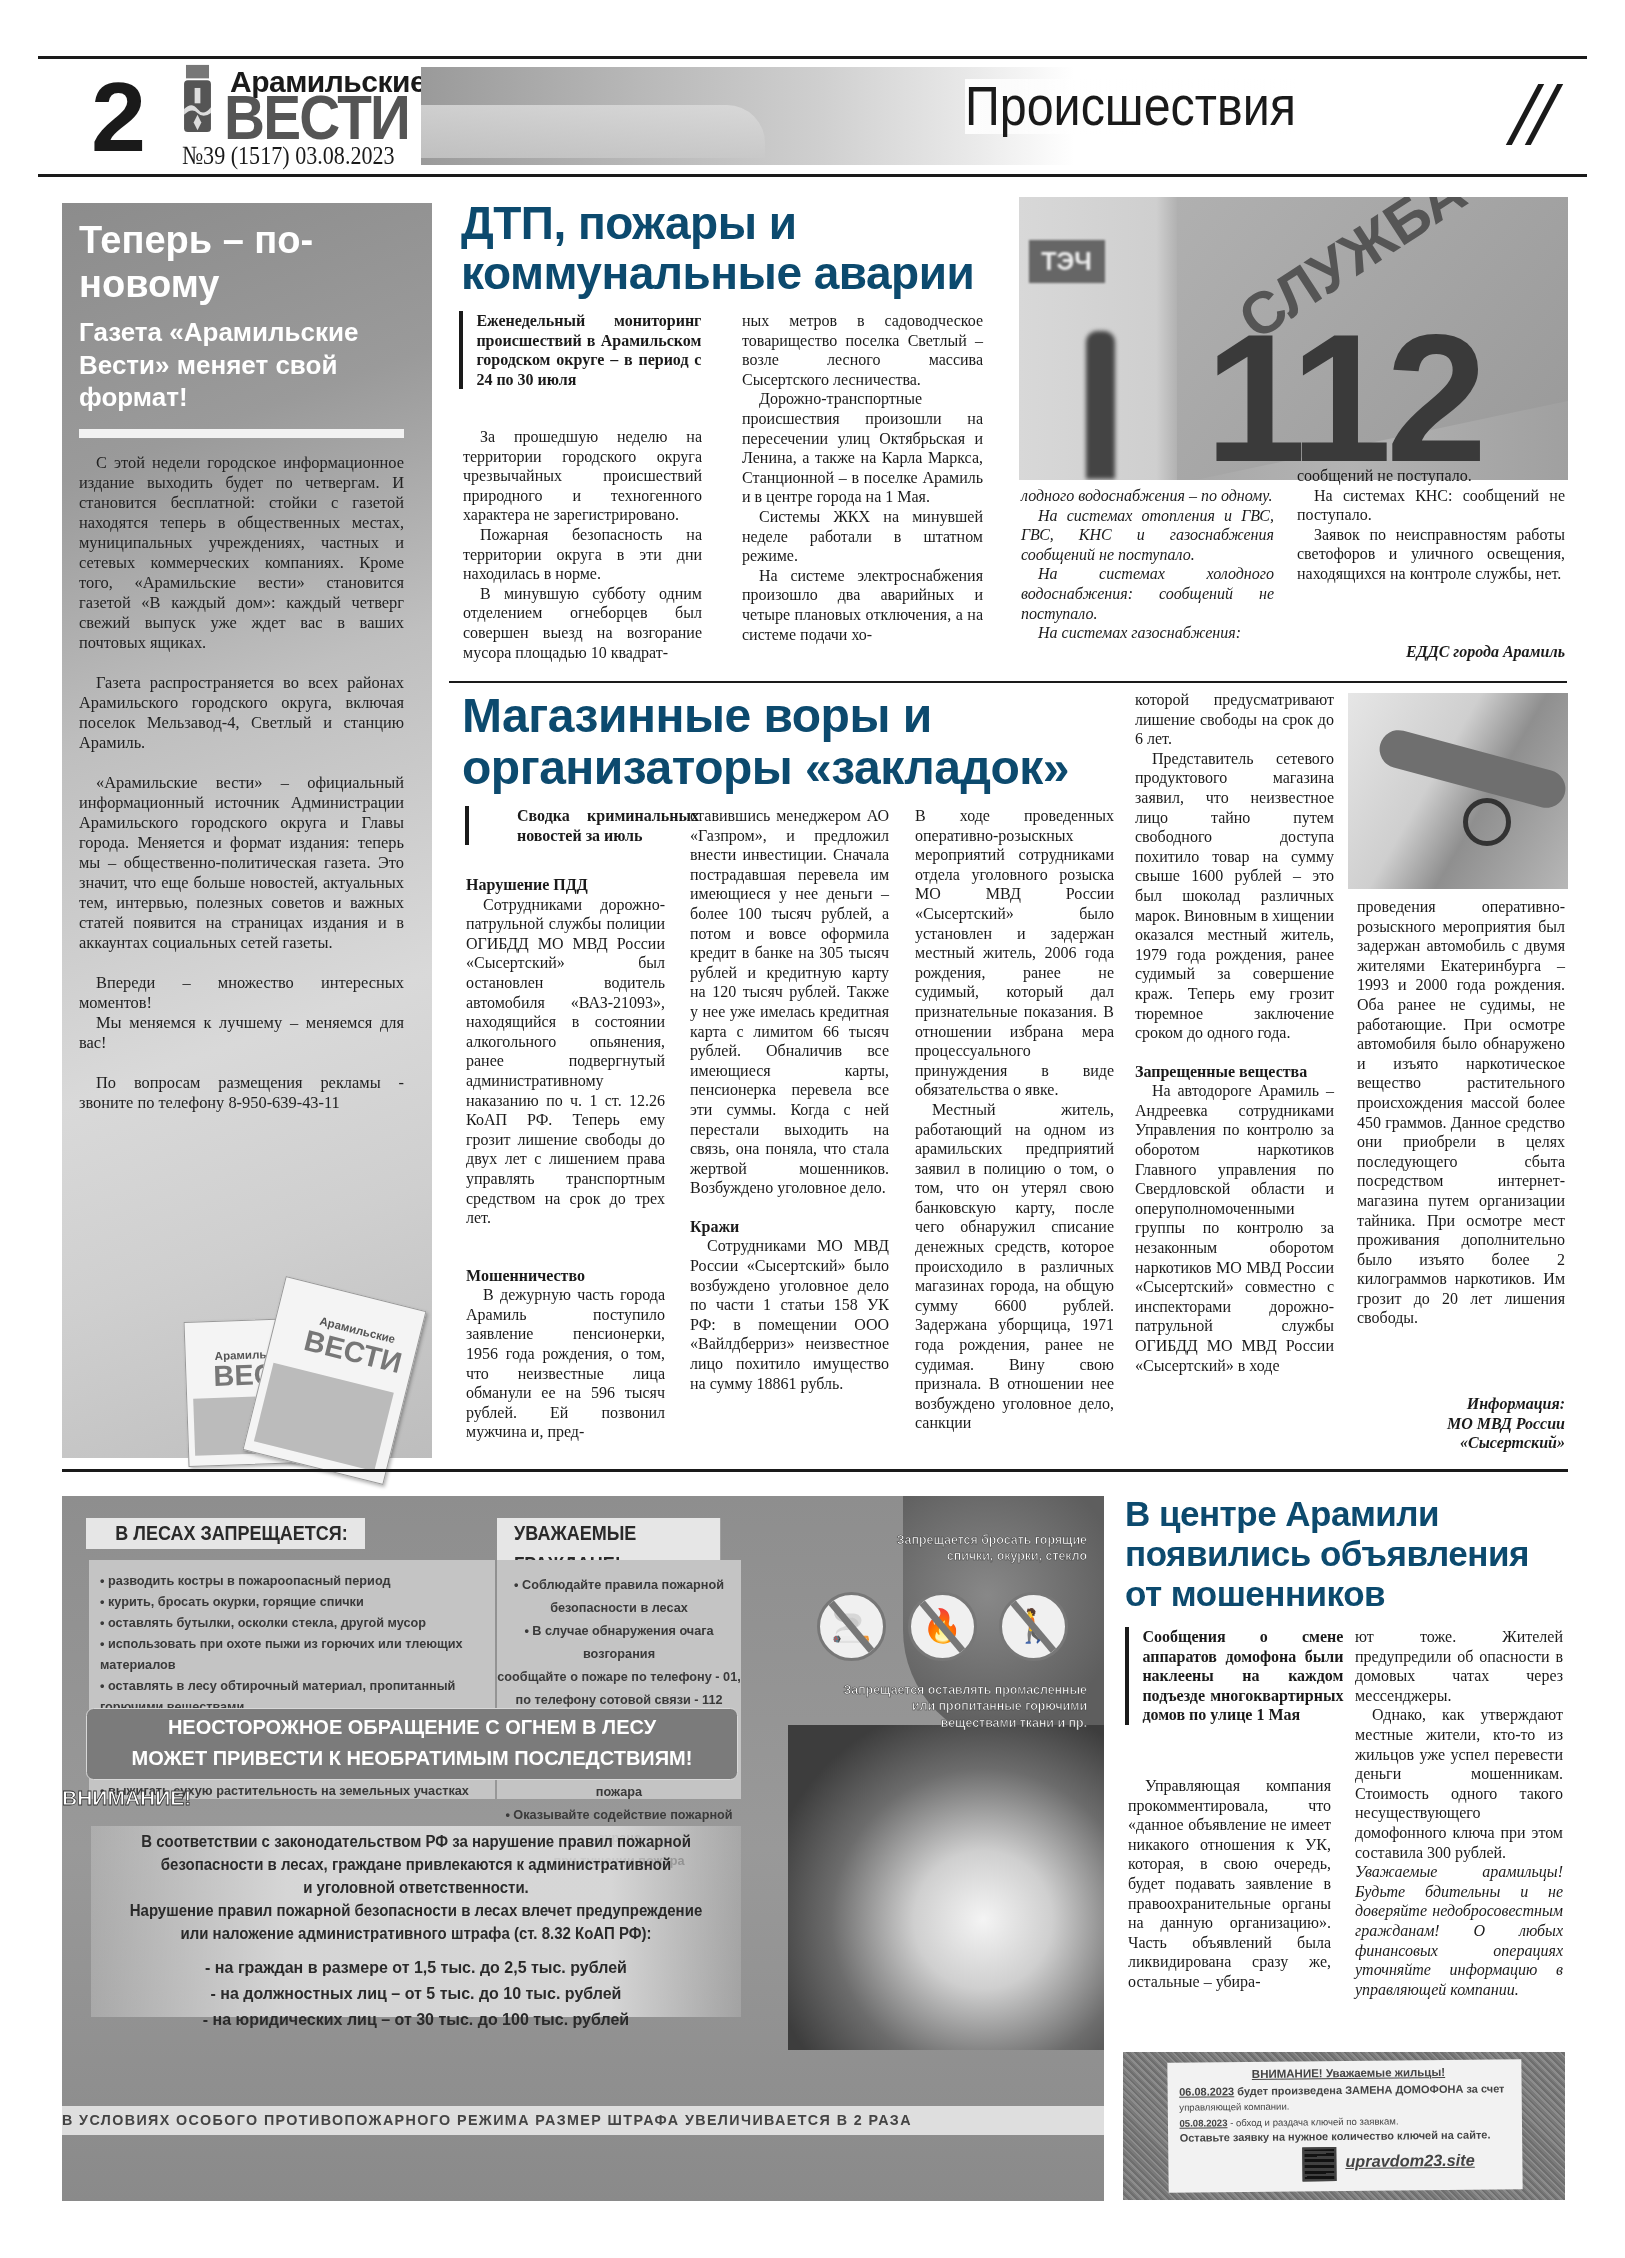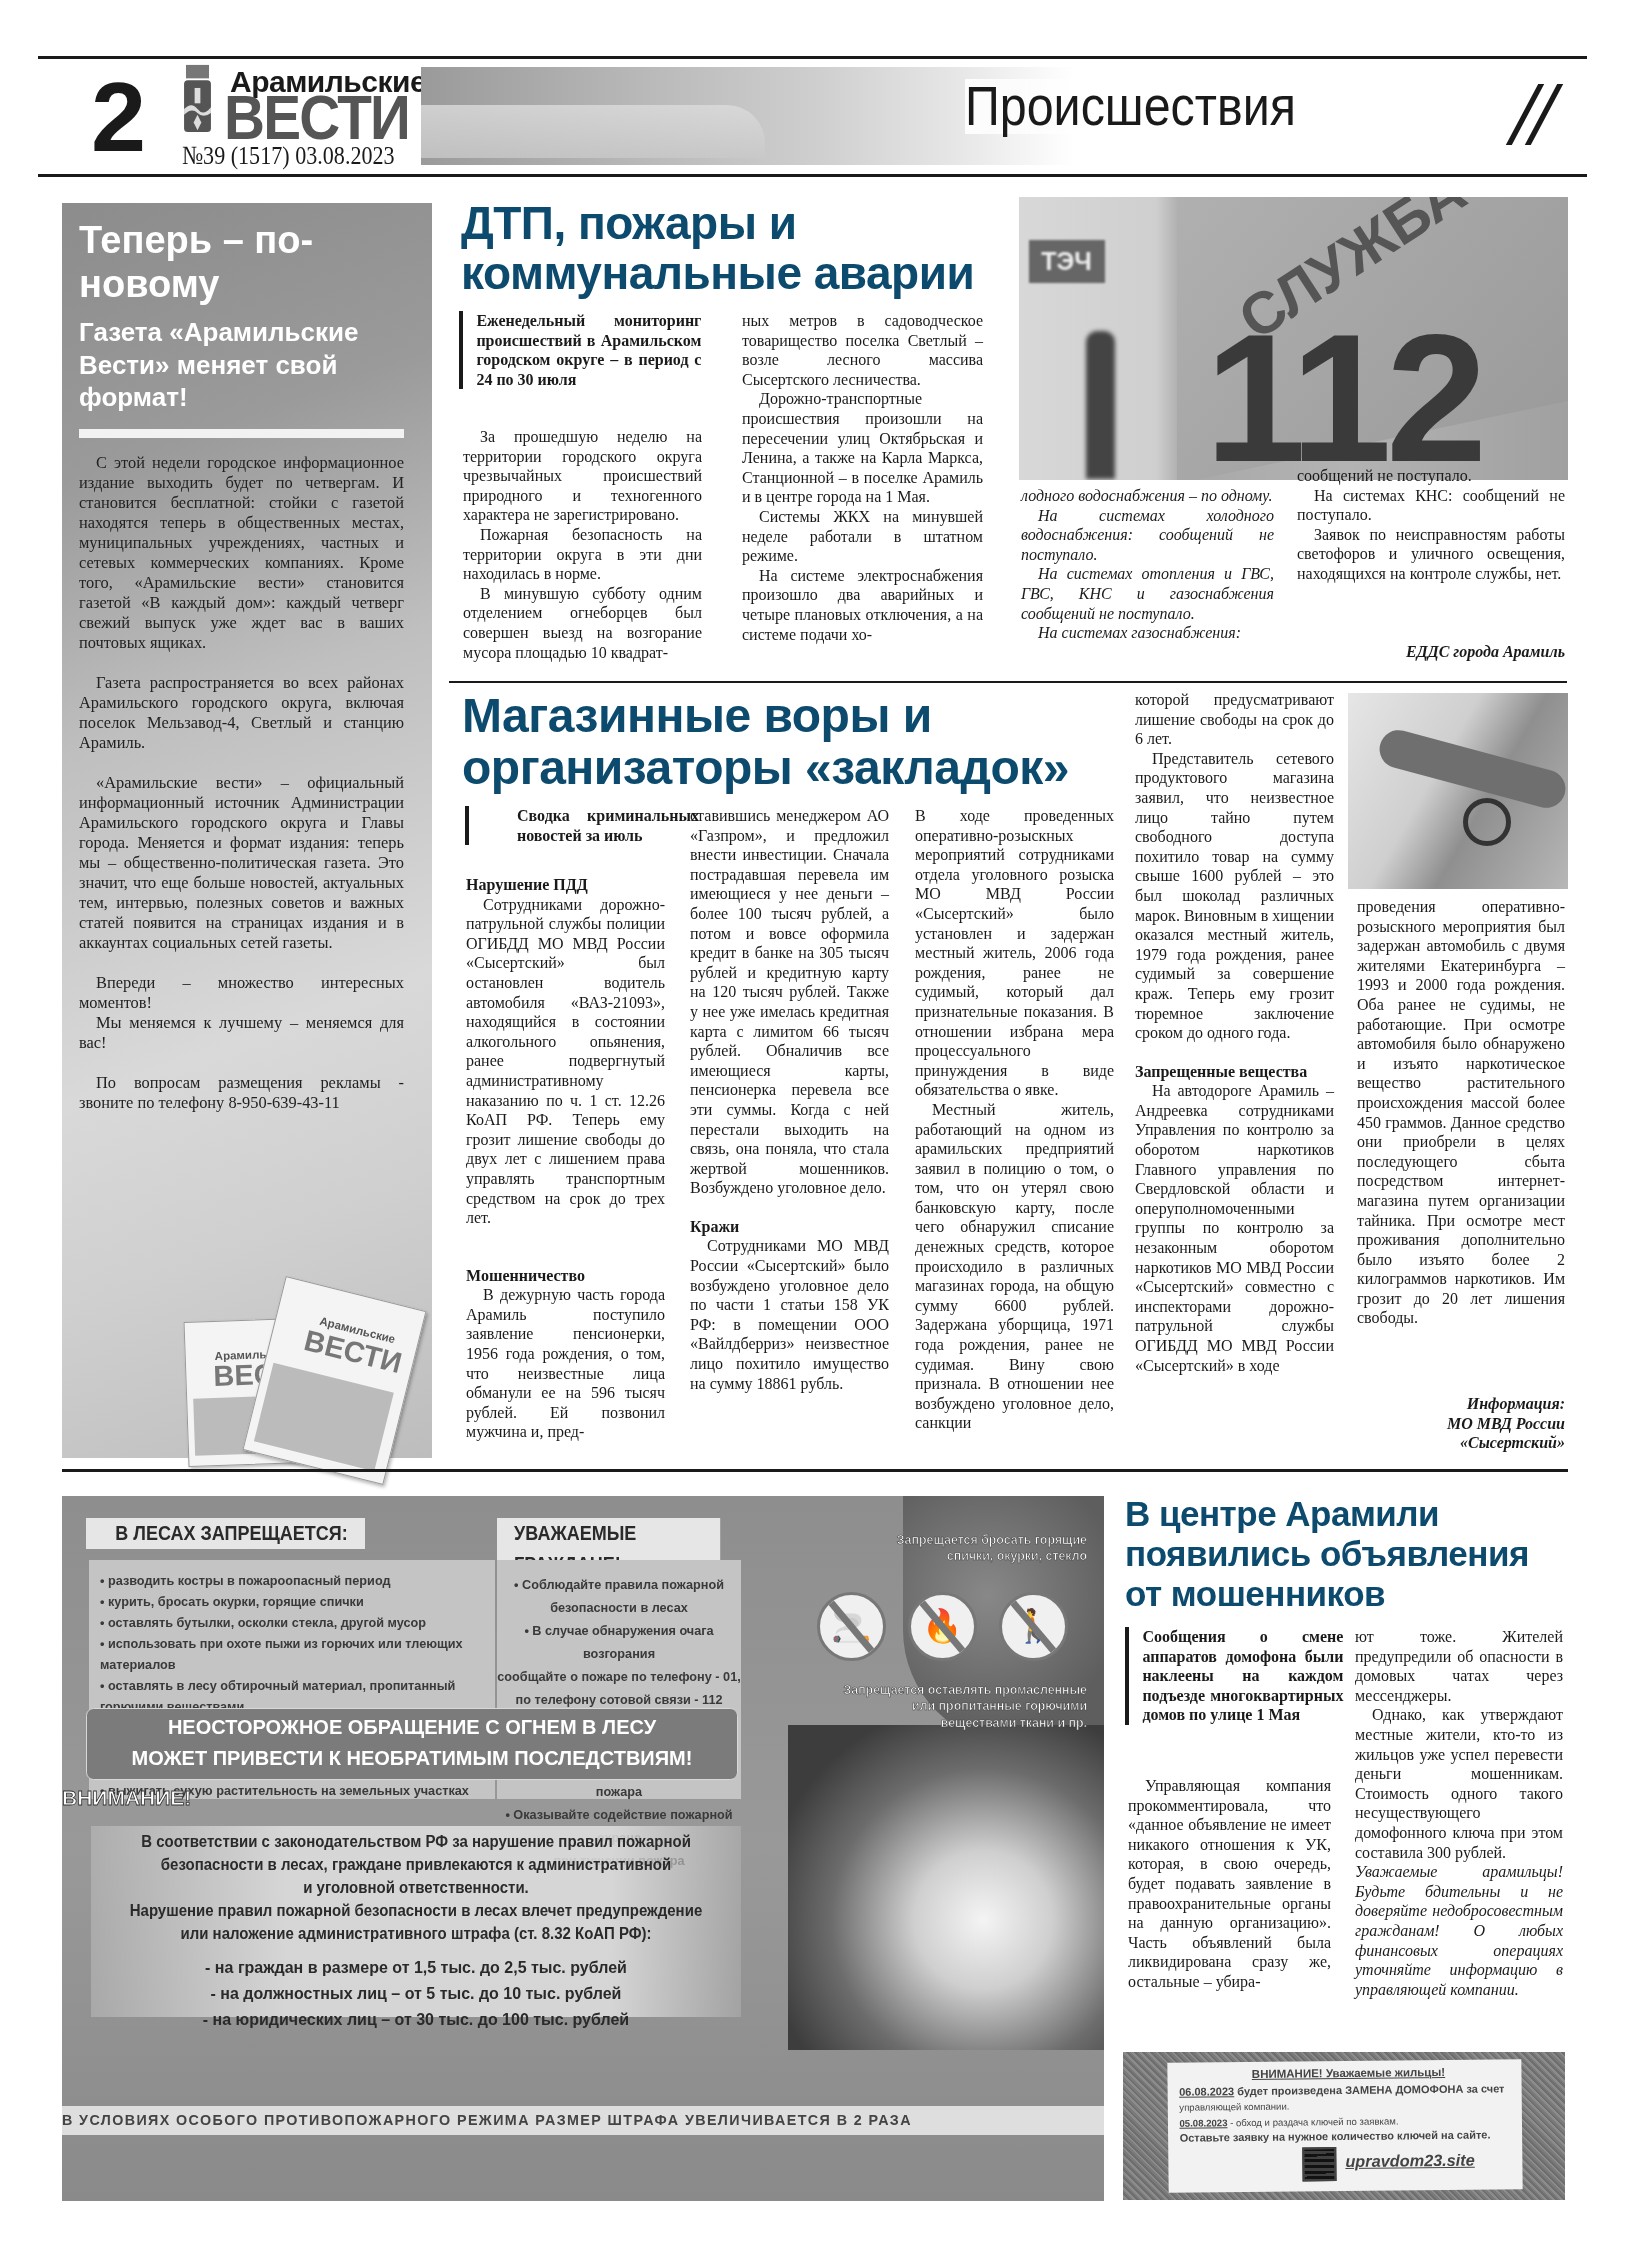--- a/index.html
+++ b/index.html
@@ -160,22 +160,22 @@
 <div id="photo112" class="abs">
   <div class="sign">ТЭЧ</div>
   <div class="person"></div>
   <div class="panel"></div>
   <div class="word">СЛУЖБА</div>
   <div class="num">112</div>
 </div>
 
 <div class="col" style="left:1021px;top:486px;width:253px;font-style:italic;">
   <p style="text-indent:0;">лодного водоснабжения – по одному.</p>
+  <p>На системах отопления и ГВС, ГВС, КНС и газоснабжения сообщений не поступало.</p>
   <p>На системах холодного водоснабжения: сообщений не поступало.</p>
-  <p>На системах отопления и ГВС, ГВС, КНС и газоснабжения сообщений не поступало.</p>
   <p>На системах газоснабжения:</p>
 </div>
 <div class="col" style="left:1297px;top:466px;width:268px;">
   <p style="text-indent:0;">сообщений не поступало.</p>
   <p>На системах КНС: сообщений не поступало.</p>
   <p>Заявок по неисправностям работы светофоров и уличного освещения, находящихся на контроле службы, нет.</p>
 </div>
 <div class="sig" style="left:1297px;top:642px;width:268px;">ЕДДС города Арамиль</div>
 
 <div class="rule" style="left:449px;top:681px;width:1118px;height:1.9px;"></div>

